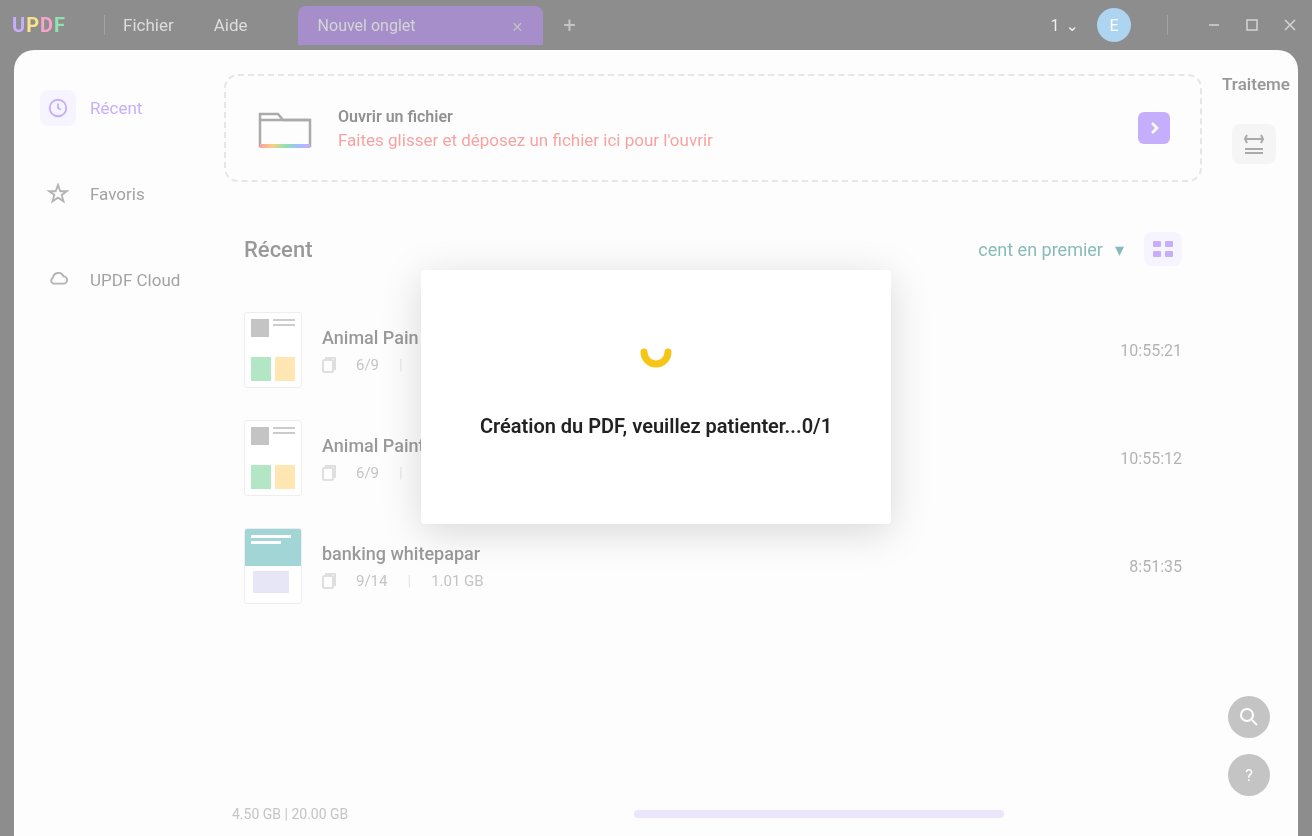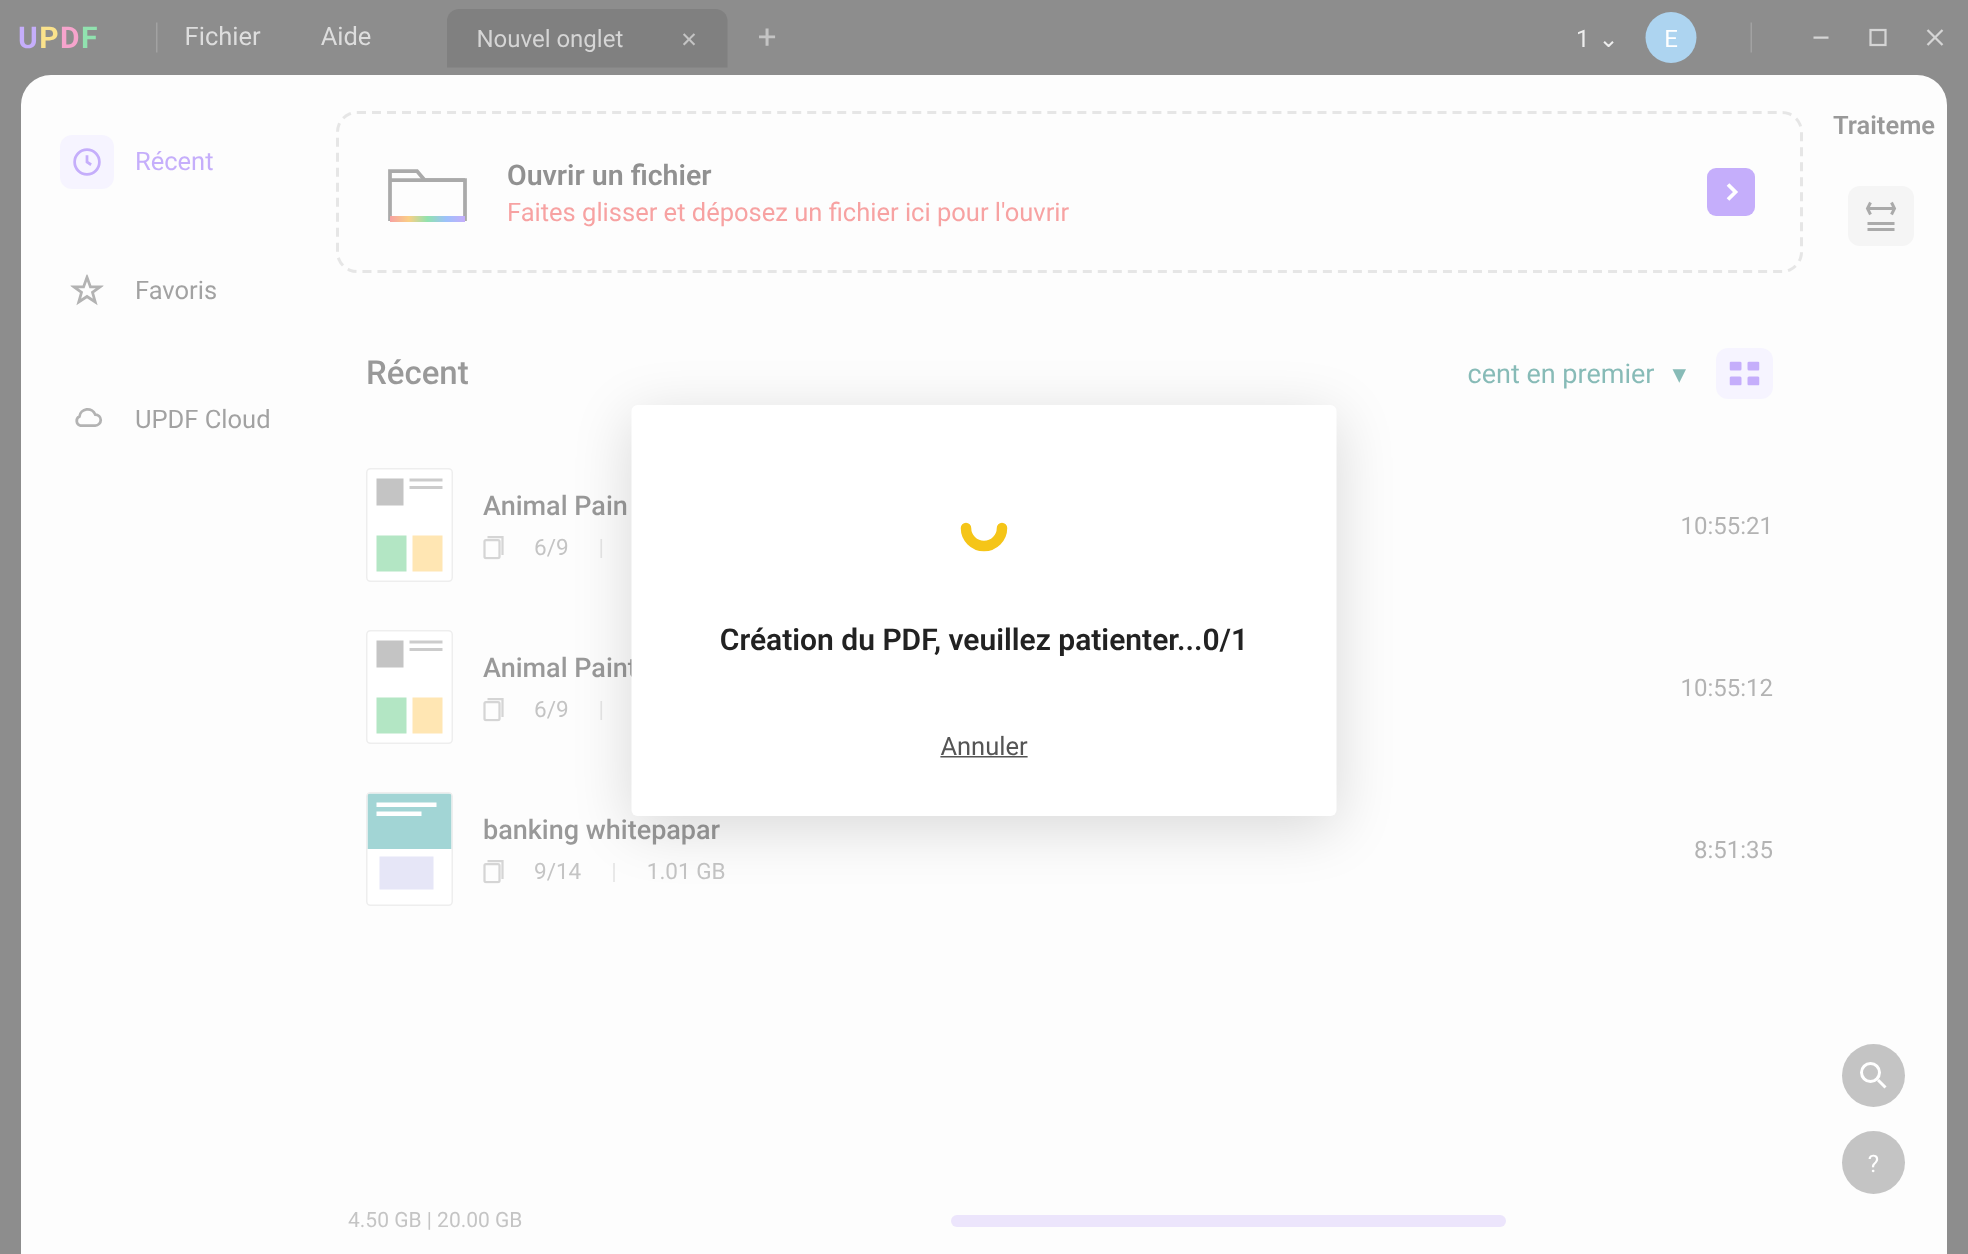--- a/index.html
+++ b/index.html
@@ -6,21 +6,21 @@
 body { background: #1a1a1a; width: 1312px; height: 836px; overflow: hidden; position: relative; }
 
 .titlebar { height: 50px; background: #1a1a1a; display: flex; align-items: center; padding: 0 12px; color: #bbb; }
 .logo { font-weight: bold; font-size: 20px; letter-spacing: 1px; margin-right: 20px; }
 .logo .u1 { color: #8b5cf6; }
 .logo .p { color: #f5c518; }
 .logo .d { color: #ec4899; }
 .logo .f { color: #22c55e; }
 .titlebar .divider { width: 1px; height: 20px; background: #444; margin: 0 18px; }
 .menu-item { margin-right: 40px; font-size: 17px; cursor: pointer; }
-.tab { background: #000000; border-radius: 8px 8px 0 0; padding: 10px 20px; display: flex; align-items: flex-end; gap: 38px; margin-left: 10px; }
+.tab { background: #4c1d95; border-radius: 8px 8px 0 0; padding: 10px 20px; display: flex; align-items: flex-end; gap: 96px; margin-left: 10px; }
 .tab-title { font-size: 16px; color: #aaa; }
 .tab-close { color: #888; cursor: pointer; font-size: 14px; }
 .tab-add { margin-left: 20px; color: #888; font-size: 22px; cursor: pointer; }
 .titlebar-right { margin-left: auto; display: flex; align-items: center; gap: 18px; }
 .count-badge { display: flex; align-items: center; gap: 6px; font-size: 16px; color: #ddd; }
 .avatar { width: 34px; height: 34px; border-radius: 50%; background: #5ba8e0; color: #fff; display: flex; align-items: center; justify-content: center; font-size: 16px; }
 .win-btn { width: 20px; height: 20px; display: flex; align-items: center; justify-content: center; color: #aaa; cursor: pointer; }
 
 .app-body { position: absolute; top: 50px; left: 14px; right: 14px; bottom: 0; background: #fafafa; border-radius: 20px 20px 0 0; display: flex; }
 
@@ -28,21 +28,21 @@
 .sidebar-item { display: flex; align-items: center; gap: 14px; padding: 10px 12px; border-radius: 10px; cursor: pointer; margin-bottom: 30px; }
 .sidebar-item .icon-box { width: 36px; height: 36px; border-radius: 8px; display: flex; align-items: center; justify-content: center; }
 .sidebar-item.active .icon-box { background: #ede9fe; }
 .sidebar-item.active { color: #8b5cf6; }
 .sidebar-item .label { font-size: 17px; color: #444; }
 .sidebar-item.active .label { color: #8b5cf6; }
 
 .main { flex: 1; padding: 24px 10px 0 10px; position: relative; }
 .open-card { border: 2px dashed #ccc; border-radius: 14px; padding: 28px 30px; display: flex; align-items: center; gap: 24px; margin-bottom: 50px; }
 .open-card .folder-icon { width: 58px; height: 48px; }
-.open-card .texts h2 { font-size: 19px; color: #222; margin-bottom: 4px; font-weight: 600; }
+.open-card .texts h2 { font-size: 16px; color: #222; margin-bottom: 4px; font-weight: 600; }
 .open-card .texts p { font-size: 17px; color: #ef4444; }
 .open-card .arrow-btn { margin-left: auto; width: 32px; height: 32px; background: #8b5cf6; border-radius: 6px; display: flex; align-items: center; justify-content: center; color: #fff; cursor: pointer; }
 
 .section-header { display: flex; align-items: center; margin-bottom: 30px; padding: 0 20px; }
 .section-header h3 { font-size: 22px; color: #333; font-weight: 500; }
 .section-header .sort { margin-left: auto; font-size: 18px; color: #0f766e; display: flex; align-items: center; gap: 12px; }
 .view-toggle { width: 38px; height: 34px; background: #ede9fe; border-radius: 8px; display: flex; align-items: center; justify-content: center; margin-left: 20px; }
 
 .file-list { padding: 0 20px; }
 .file-row { display: flex; align-items: center; padding: 16px 0; gap: 20px; }
@@ -282,14 +282,13 @@
 </div>
 
 <div class="overlay"></div>
 <div class="modal">
   <div class="spinner">
     <svg width="44" height="44" viewBox="0 0 44 44">
         <path d="M 10 22 A 12 12 0 0 0 34 22" fill="none" stroke="#f5c518" stroke-width="7" stroke-linecap="round"></path>
       </svg>
   </div>
   <div class="modal-text">Création du PDF, veuillez patienter...0/1</div>
-  <div class="modal-cancel">Annuler</div>
 </div>
 
 </body></html>

